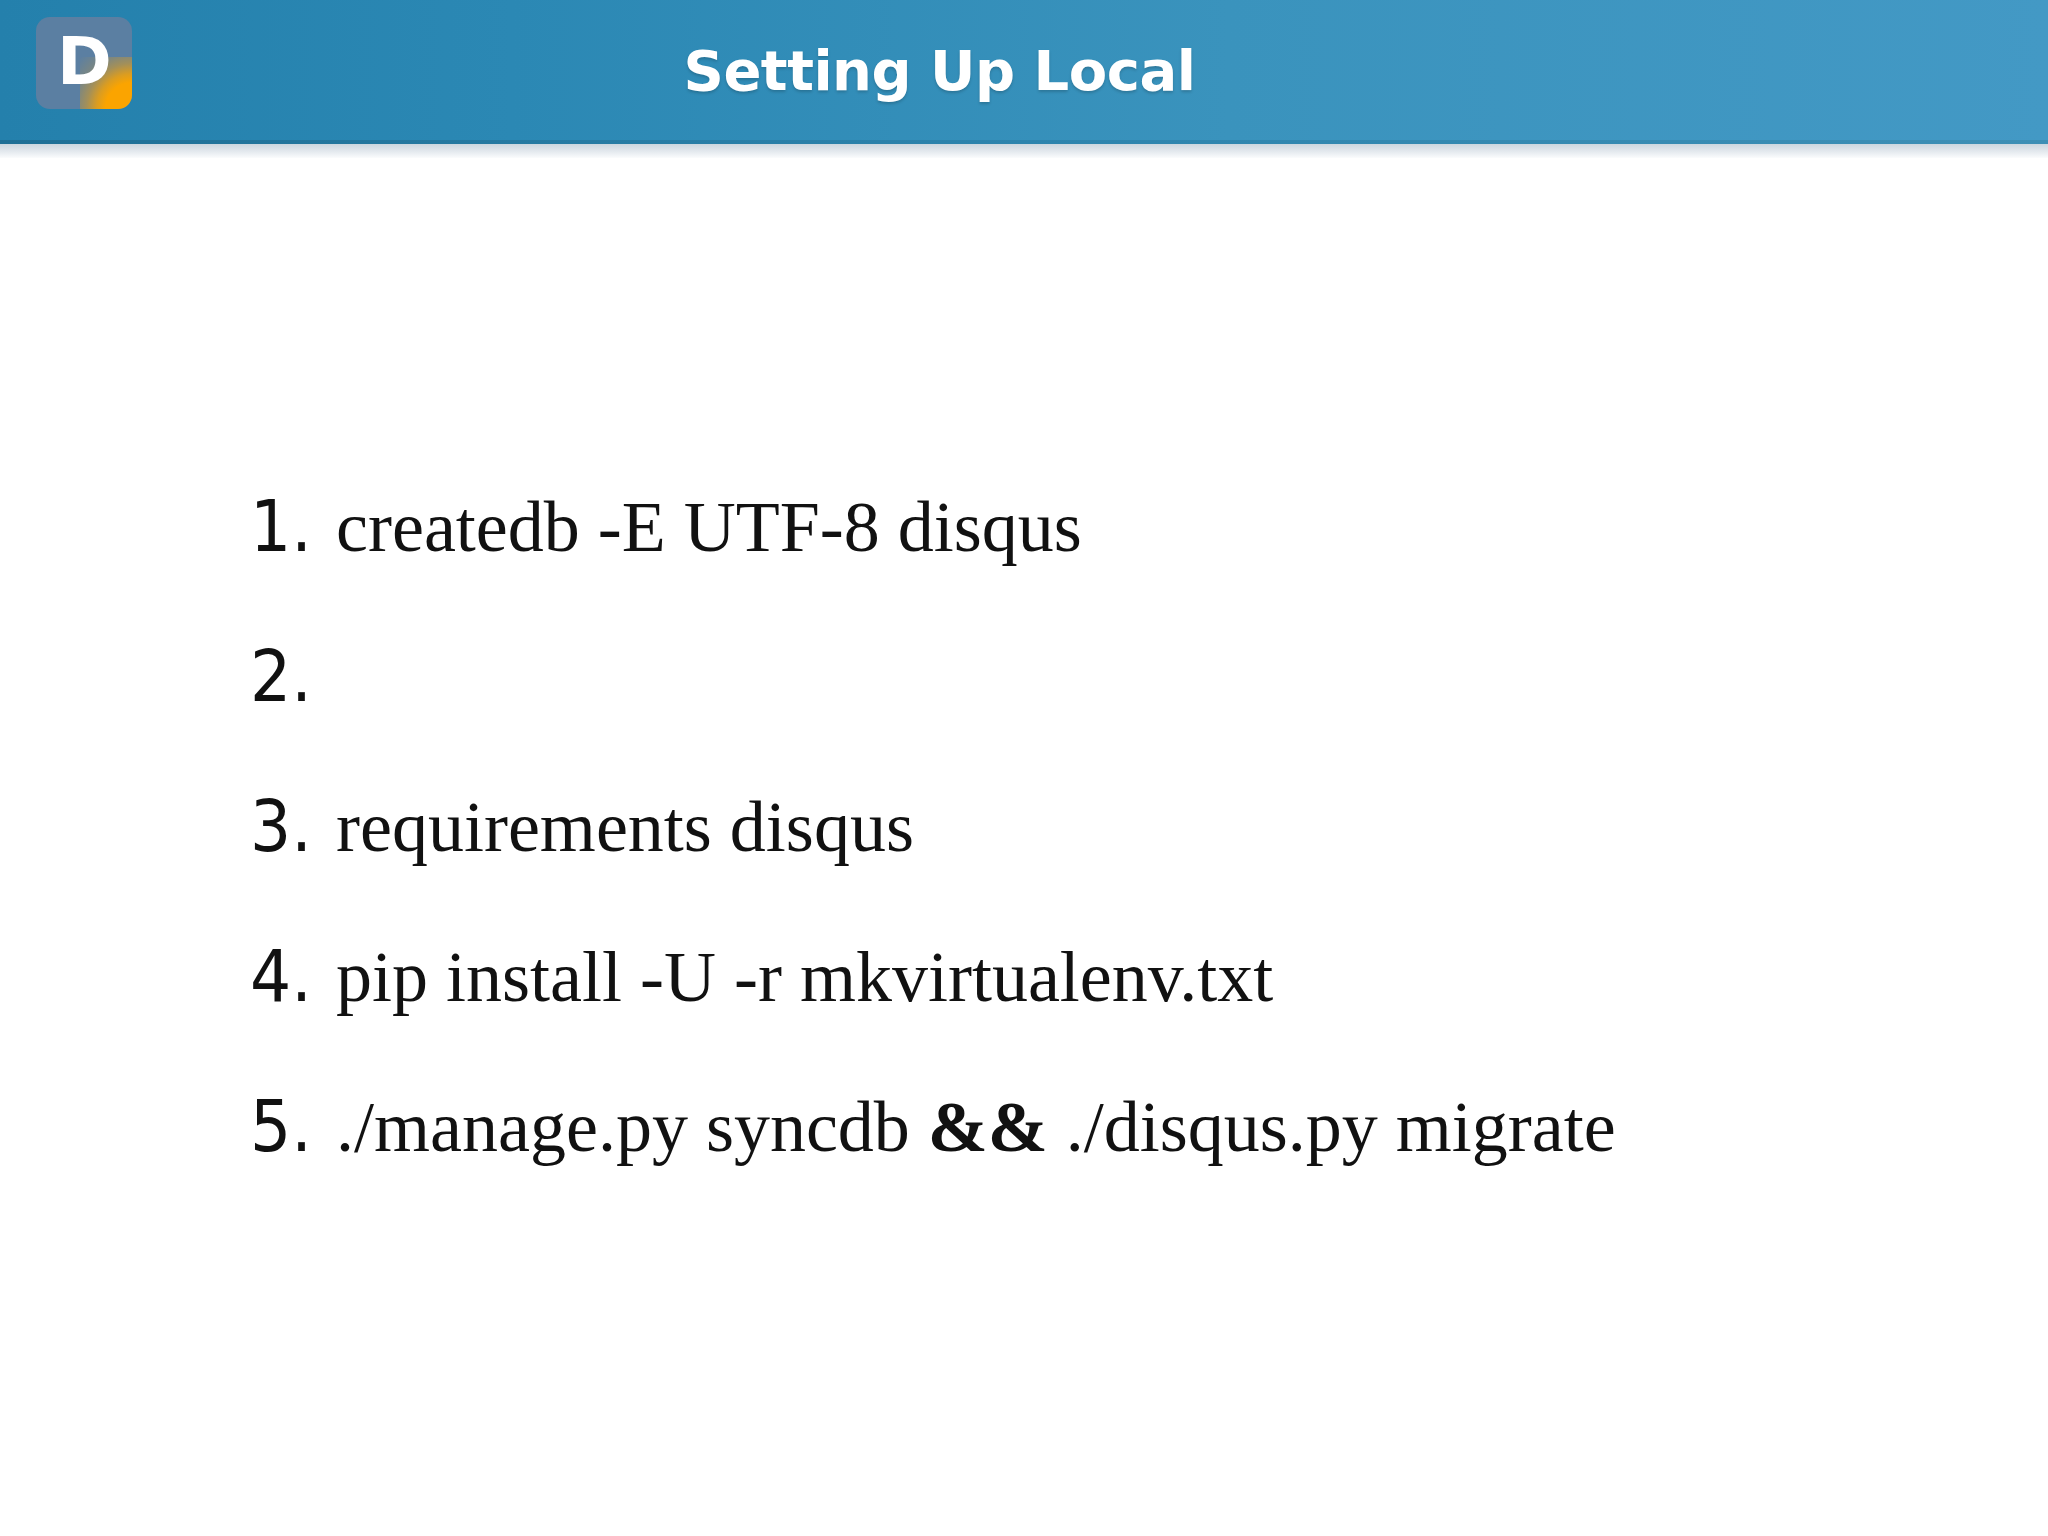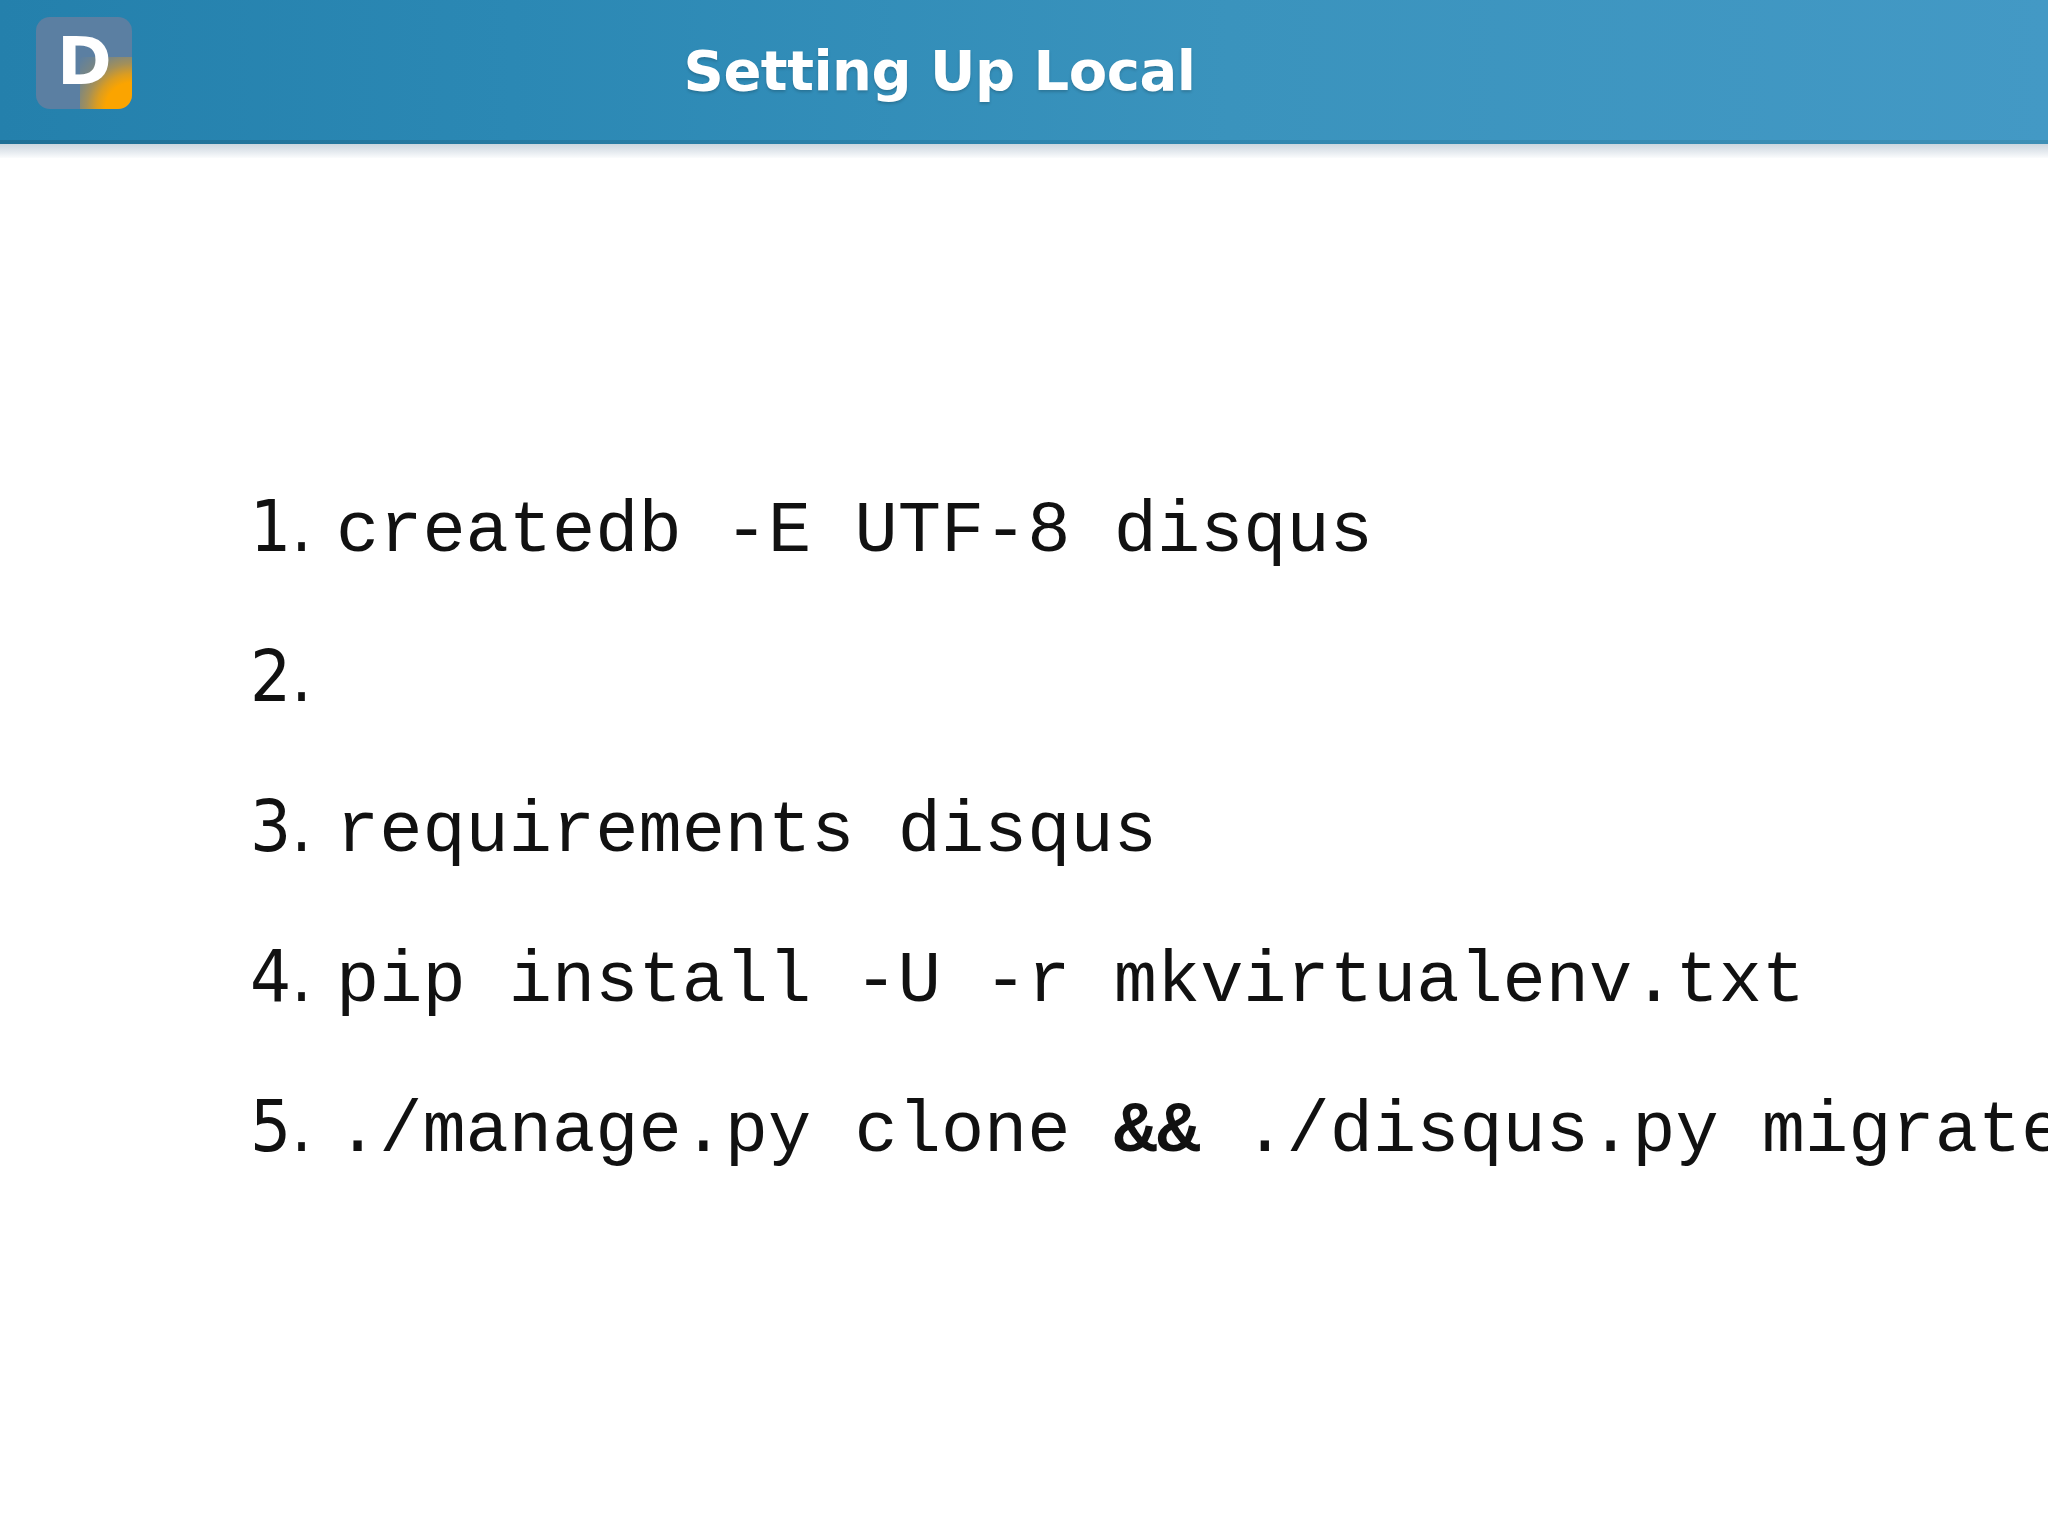--- a/index.html
+++ b/index.html
@@ -137,21 +137,21 @@
     font-stretch: condensed;
     font-family: "DejaVu Sans Condensed", "DejaVu Sans", sans-serif;
   }
   .step-text {
     flex: 1 1 auto;
     color: #111111;
     font-size: 72px;
     line-height: 1;
     white-space: pre;
     font-stretch: condensed;
-    font-family: Liberation Mono, monospace;
+    font-family: Liberation Serif, serif;
   }
   .step-text b {
     font-weight: bold;
   }
 </style>
 </head>
 <body>
 
 <div class="slide">
 
@@ -183,19 +183,19 @@
         <span class="step-text"><span>requirements disqus</span></span>
       </div>
 
       <div class="step">
         <span class="step-num">4.</span>
         <span class="step-text"><span>pip install -U -r mkvirtualenv.txt</span></span>
       </div>
 
       <div class="step">
         <span class="step-num">5.</span>
-        <span class="step-text"><span>./manage.py clone </span><b>&amp;&amp;</b><span> ./disqus.py migrate</span></span>
+        <span class="step-text"><span>./manage.py syncdb </span><b>&amp;&amp;</b><span> ./disqus.py migrate</span></span>
       </div>
 
     </div>
   </div>
 
 </div>
 
 </body></html>

